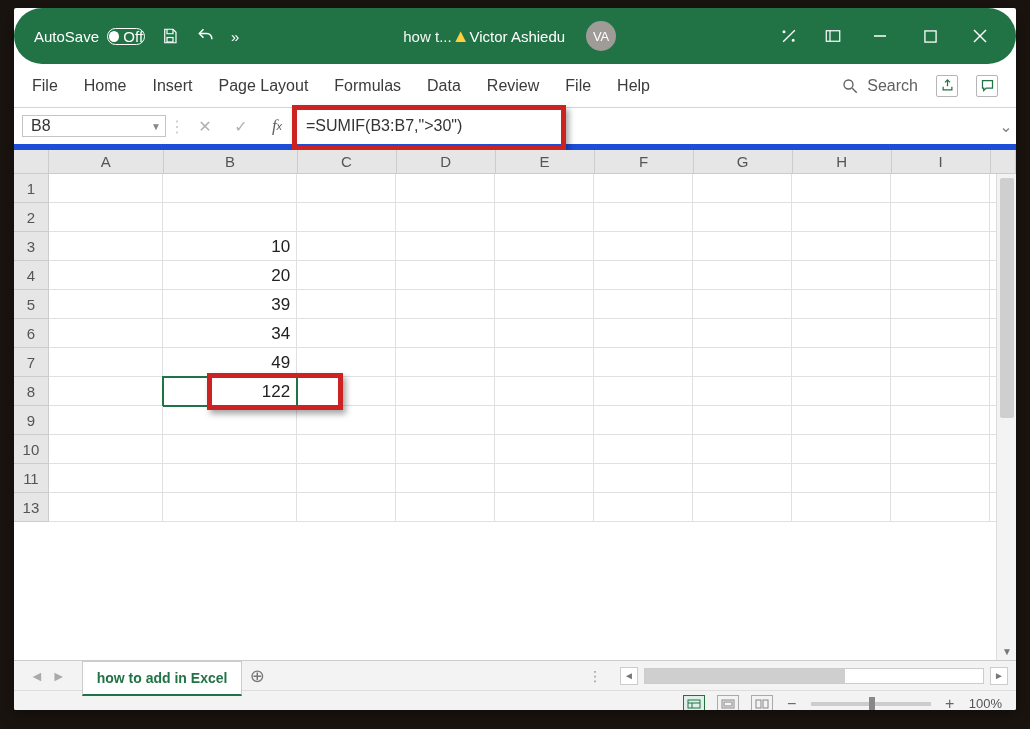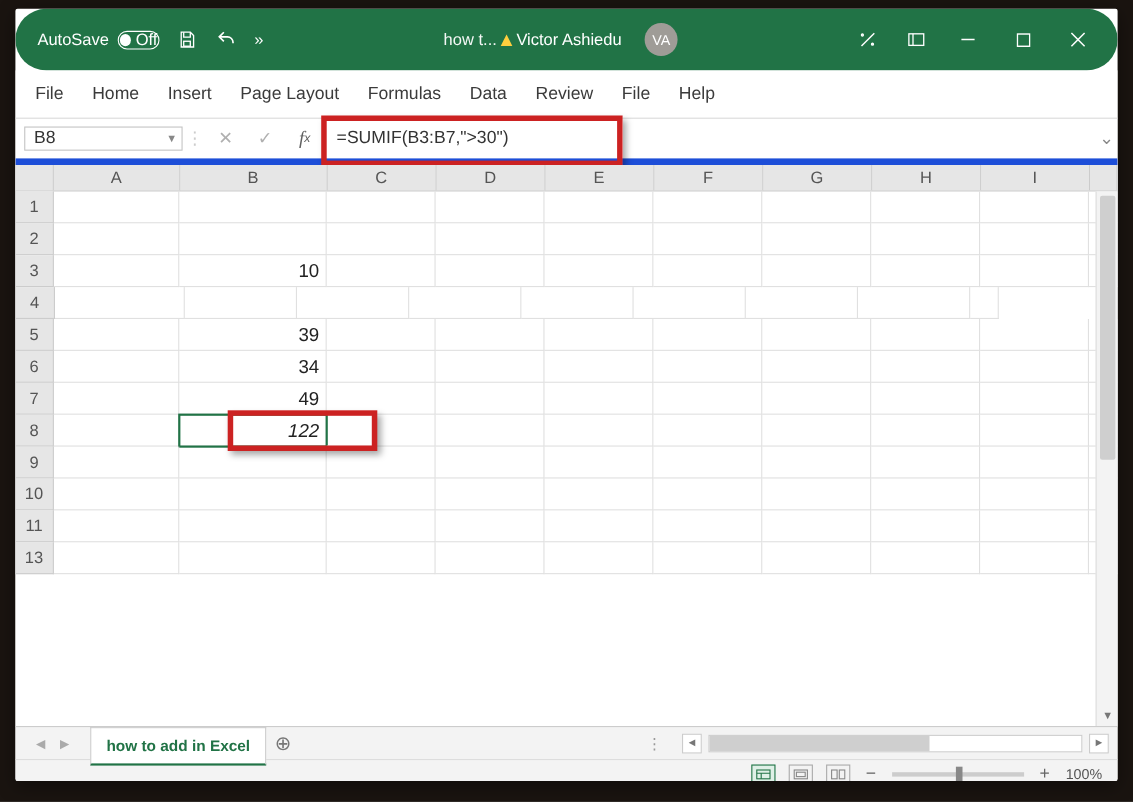--- a/index.html
+++ b/index.html
@@ -47,21 +47,21 @@
   .col-headers { display:flex; height:24px; background:#e6e6e6; border-bottom:1px solid #ccc; }
   .corner { width:36px; border-right:1px solid #ccc; background:#e6e6e6; }
   .col-h { border-right:1px solid #ccc; text-align:center; font-size:15px; color:#555; line-height:24px; background:#e6e6e6; }
   .row { display:flex; height:29px; }
   .row-h { width:36px; border-right:1px solid #ccc; border-bottom:1px solid #ccc; background:#e6e6e6; text-align:center; font-size:15px; color:#555; line-height:29px; }
   .cell { height:29px; border-right:1px solid #e0e0e0; border-bottom:1px solid #e0e0e0; font-size:17px; color:#222; padding:0 6px; text-align:right; line-height:29px; }
   .cW1 { width:118px; } 
   .cW2 { width:138px; } 
   .cW3 { width:102px; } 
   .cW4 { width:26px; }  
-  .sel { outline:2px solid #217346; outline-offset:-1px;font-style:italic; }
+  .sel { outline:2px solid #217346; outline-offset:-1px; }
   .red-box-cell { position:absolute; left:193px; top:223px; width:136px; height:37px; border:5px solid #cc2222; box-shadow:3px 4px 6px rgba(0,0,0,0.35); pointer-events:none; }
   .vscroll { position:absolute; right:0; top:24px; width:20px; bottom:0; background:#f3f3f3; border-left:1px solid #ddd; }
   .vthumb { position:absolute; top:4px; left:3px; width:14px; height:240px; background:#cfcfcf; border-radius:2px; }
   .varrow { position:absolute; left:0; width:20px; height:18px; display:flex; align-items:center; justify-content:center; font-size:10px; color:#777; }
 
   
   .btmbar { height:30px; border-top:1px solid #ccc; display:flex; align-items:stretch; background:#f3f3f3; font-size:14px; }
   .nav-arrows { display:flex; align-items:center; gap:8px; padding:0 16px; color:#aaa; }
   .sheet-tab { background:#fff; border:1px solid #ccc; border-bottom:2px solid #217346; padding:16px 14px; display:flex; align-items:center; color:#217346; font-weight:600; cursor:pointer; }
   .add-sheet { width:30px; display:flex; align-items:center; justify-content:center; color:#777; cursor:pointer; font-size:18px; }
@@ -152,20 +152,41 @@
   <div class="ribbon" data-name="ribbon">
     <span data-name="tab-file">File</span>
     <span data-name="tab-home">Home</span>
     <span data-name="tab-insert">Insert</span>
     <span data-name="tab-page-layout">Page Layout</span>
     <span data-name="tab-formulas">Formulas</span>
     <span data-name="tab-data">Data</span>
     <span data-name="tab-review">Review</span>
     <span data-name="tab-view">File</span>
     <span data-name="tab-help">Help</span>
+    <div class="ribbon-right">
+      <div class="search" data-name="search-button">
+        <svg width="18" height="18" viewBox="0 0 24 24" fill="none" stroke="#616161" stroke-width="1.8">
+            <circle cx="10" cy="10" r="6"></circle>
+            <line x1="15" y1="15" x2="21" y2="21"></line>
+          </svg>
+        <span data-name="search-label">Search</span>
+      </div>
+      <div class="rb-icon rb-box" data-name="share-icon">
+        <svg width="15" height="15" viewBox="0 0 24 24" fill="none" stroke="#217346" stroke-width="2">
+            <path d="M12 3v10"></path>
+            <path d="M8 7l4-4 4 4"></path>
+            <path d="M5 14v5h14v-5"></path>
+          </svg>
+      </div>
+      <div class="rb-icon rb-box" data-name="comments-icon">
+        <svg width="15" height="15" viewBox="0 0 24 24" fill="none" stroke="#217346" stroke-width="2">
+            <path d="M4 4h16v12H10l-4 4v-4H4z"></path>
+          </svg>
+      </div>
+    </div>
   </div>
 
   <div class="fbar-row" data-name="formula-bar">
     <div class="namebox" data-name="name-box">
       <span>B8</span>
       <span class="dd" data-name="chevron-down-icon">▼</span>
     </div>
     <div class="sep3" data-name="separator">⋮</div>
     <div class="fbtns">
       <div class="fbtn" data-name="cancel-formula-icon">✕</div>
@@ -229,20 +250,21 @@
           <div class="cell cW3" data-name="cell-E3"></div>
           <div class="cell cW3" data-name="cell-F3"></div>
           <div class="cell cW3" data-name="cell-G3"></div>
           <div class="cell cW3" data-name="cell-H3"></div>
           <div class="cell cW3" data-name="cell-I3"></div>
           <div class="cell cW4" data-name="cell-x3"></div>
         </div>
         <div class="row">
           <div class="row-h" data-name="row-header-4">4</div>
           <div class="cell cW1" data-name="cell-A4"></div>
+          <div class="cell cW2" data-name="cell-B4">20</div>
           <div class="cell cW3" data-name="cell-C4"></div>
           <div class="cell cW3" data-name="cell-D4"></div>
           <div class="cell cW3" data-name="cell-E4"></div>
           <div class="cell cW3" data-name="cell-F4"></div>
           <div class="cell cW3" data-name="cell-G4"></div>
           <div class="cell cW3" data-name="cell-H4"></div>
           <div class="cell cW3" data-name="cell-I4"></div>
           <div class="cell cW4" data-name="cell-x4"></div>
         </div>
         <div class="row">

